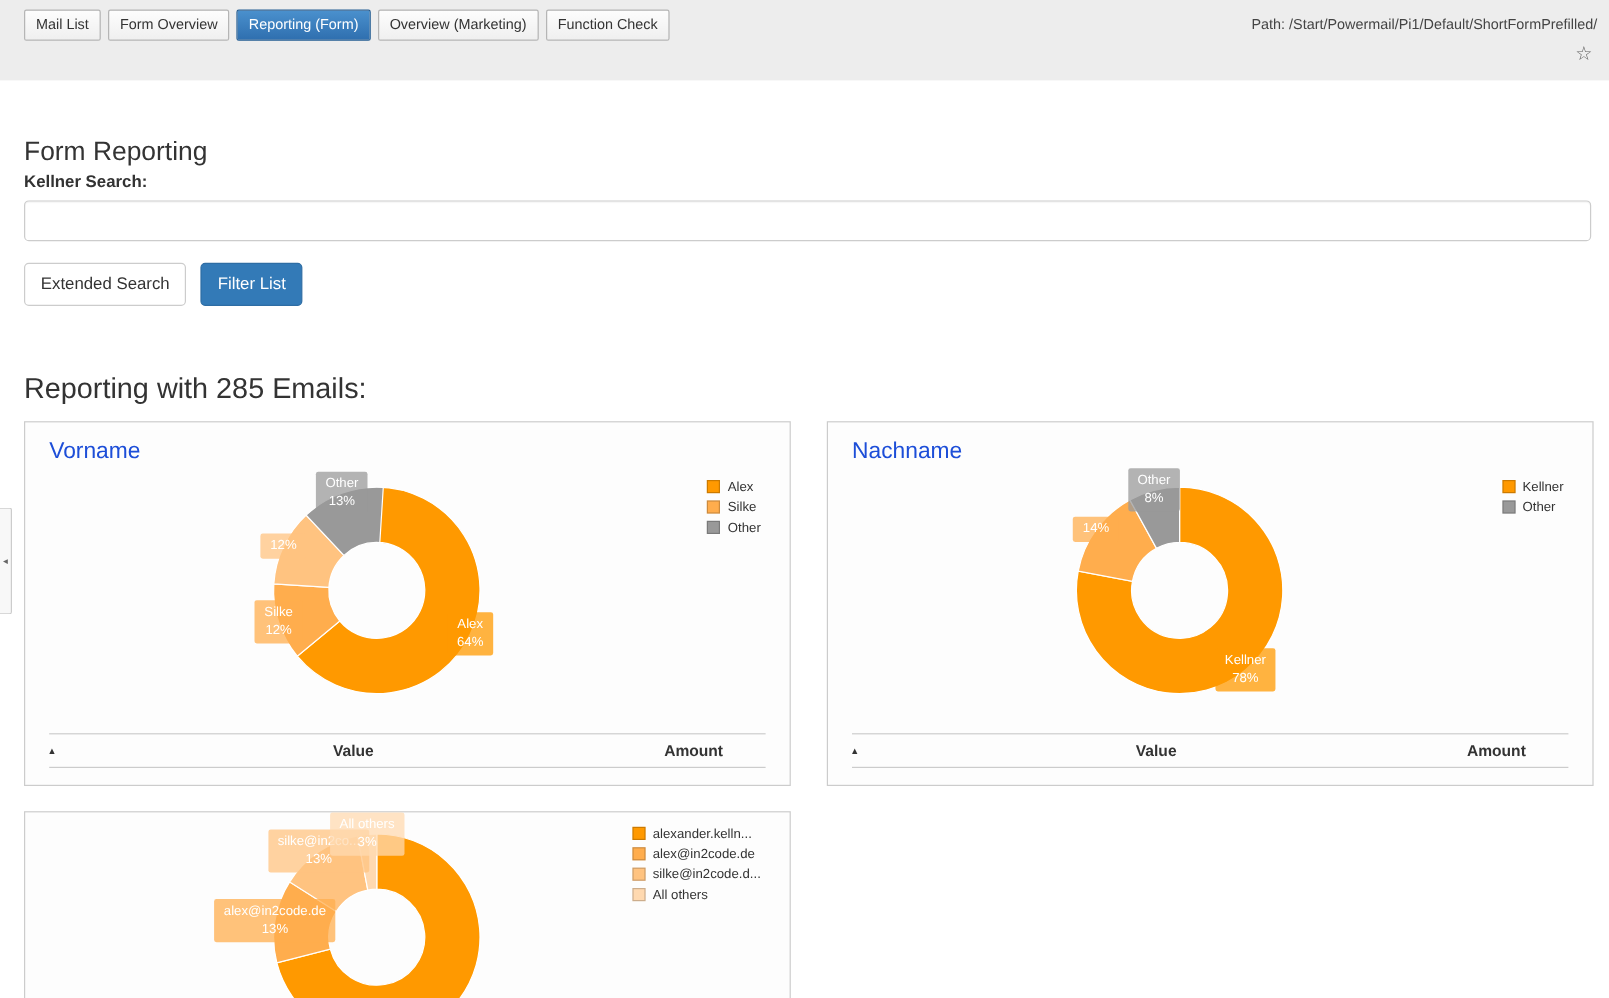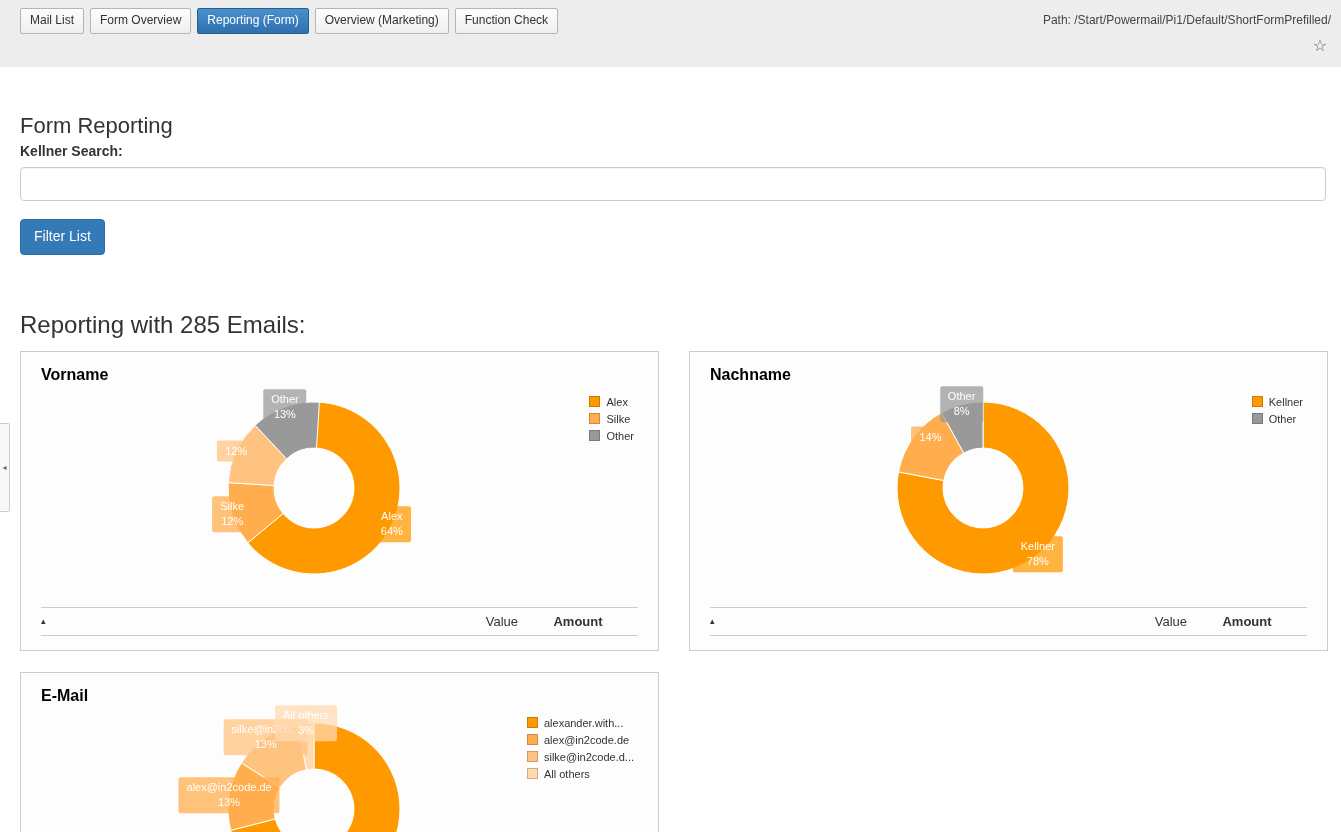--- a/index.html
+++ b/index.html
@@ -52,40 +52,40 @@
   .btn-primary { background: #337ab7; border: 1px solid #2e6da4; color: #ffffff; }
   .section-heading { margin-top: 56px; font-size: 24px; font-weight: 400; color: #333; }
 
   
   .charts-row { display: flex; gap: 30px; margin-top: 12px; }
   .charts-row.second { margin-top: 21px; }
   .panel {
     width: 639px; flex: none; background: #fdfdfd; border: 1px solid #cccccc;
     padding-bottom: 14px;
   }
-  .panel-title { font-size: 16px; font-weight: 700; color: #000000; padding: 14px 20px 0; }
+  .panel-title { font-size: 19px; font-weight: 400; color: #1d4ed8; padding: 14px 20px 0; }
   .chart-region { position: relative; height: 213px; }
   .donut-wrap { position: absolute; left: calc(46% - 88px); top: 16px; width: 176px; height: 176px; }
   .slice-label {
     position: absolute; transform: translate(-50%, -50%);
     color: #fff; font-size: 11px; line-height: 1.35; text-align: center;
     padding: 3px 8px; border-radius: 2px; white-space: nowrap;
   }
   .chart-legend { position: absolute; top: 12px; right: 24px; }
   .legend-item { display: flex; align-items: center; gap: 6px; margin-bottom: 5px; }
   .legend-swatch { width: 11px; height: 11px; flex: none; border: 1px solid rgba(0,0,0,0.2); }
   .legend-label { font-size: 11px; color: #333; }
 
   .panel-footer {
     margin: 10px 20px 0; height: 29px; display: flex; align-items: center;
     border-top: 1px solid #cccccc; border-bottom: 1px solid #cccccc;
     font-size: 13px; color: #333;
   }
   .sort-caret { width: 30px; font-size: 9px; color: #333; cursor: pointer; }
-  .col-value { flex: 1; text-align: right; font-weight: normal; cursor: pointer; }
+  .col-value { flex: 1; text-align: center; font-weight: bold; cursor: pointer; }
   .col-amount { width: 120px; text-align: center; font-weight: bold; cursor: pointer; }
 </style>
 </head>
 <body>
 
 <header class="docheader">
   <div class="docheader-buttons">
     <button class="doc-btn">Mail List</button>
     <button class="doc-btn">Form Overview</button>
     <button class="doc-btn active">Reporting (Form)</button>
@@ -100,20 +100,21 @@
   <span>◂</span>
 </div>
 
 <main class="content">
   <h1 class="page-title">Form Reporting</h1>
 
   <div class="search-label">Kellner Search:</div>
   <input class="search-input" type="text" value="" style="">
 
   <div class="action-row">
+    <button class="btn btn-default">Extended Search</button>
     <button class="btn btn-primary">Filter List</button>
   </div>
 
   <h2 class="section-heading">Reporting with 285 Emails:</h2>
 
   <div class="charts-row">
 
     <section class="panel">
       <h3 class="panel-title">Vorname</h3>
       <div class="chart-region">
@@ -159,21 +160,21 @@
     <section class="panel">
       <h3 class="panel-title">Nachname</h3>
       <div class="chart-region">
         <div class="donut-wrap"><svg viewBox="0 0 176 176" width="176" height="176">
               <path d="M 88.00 2.00 A 86 86 0 1 1 3.52 71.89 L 48.71 80.50 A 40 40 0 1 0 88.00 48.00 Z" fill="#ff9900" stroke="#ffffff" stroke-width="1"></path>
               <path d="M 3.52 71.89 A 86 86 0 0 1 46.57 12.64 L 68.73 52.95 A 40 40 0 0 0 48.71 80.50 Z" fill="#ffad4d" stroke="#ffffff" stroke-width="1"></path>
               <path d="M 46.57 12.64 A 86 86 0 0 1 88.00 2.00 L 88.00 48.00 A 40 40 0 0 0 68.73 52.95 Z" fill="#999999" stroke="#ffffff" stroke-width="1"></path>
             </svg><div class="slice-label" style="left: 142.8px; top: 154.3px; background: rgba(255, 153, 0, 0.75);">
               <div>Kellner</div>
               <div>78%</div>
-            </div><div class="slice-label" style="left: 18.4px; top: 37.5px; background: rgba(255, 173, 77, 0.75); margin-left: 17px;">
+            </div><div class="slice-label" style="left: 18.4px; top: 37.5px; background: rgba(255, 173, 77, 0.75);">
               <div>14%</div>
             </div><div class="slice-label" style="left: 66.6px; top: 4.7px; background: rgba(153, 153, 153, 0.75);">
               <div>Other</div>
               <div>8%</div>
             </div></div>
         <div class="chart-legend">
             <div class="legend-item">
               <span class="legend-swatch" style="background: rgb(255, 153, 0);"></span>
               <span class="legend-label">Kellner</span>
             </div>
@@ -188,41 +189,40 @@
         <span class="col-value">Value</span>
         <span class="col-amount">Amount</span>
       </div>
     </section>
 
   </div>
 
   <div class="charts-row second">
 
     <section class="panel">
-      <h3 class="panel-title">E-Mail</h3>
       <div class="chart-region">
         <div class="donut-wrap"><svg viewBox="0 0 176 176" width="176" height="176">
               <path d="M 88.00 2.00 A 86 86 0 1 1 4.70 109.39 L 49.26 97.95 A 40 40 0 1 0 88.00 48.00 Z" fill="#ff9900" stroke="#ffffff" stroke-width="1"></path>
               <path d="M 4.70 109.39 A 86 86 0 0 1 15.39 41.92 L 54.23 66.57 A 40 40 0 0 0 49.26 97.95 Z" fill="#ffad4d" stroke="#ffffff" stroke-width="1"></path>
               <path d="M 15.39 41.92 A 86 86 0 0 1 71.89 3.52 L 80.50 48.71 A 40 40 0 0 0 54.23 66.57 Z" fill="#ffc380" stroke="#ffffff" stroke-width="1"></path>
               <path d="M 71.89 3.52 A 86 86 0 0 1 88.00 2.00 L 88.00 48.00 A 40 40 0 0 0 80.50 48.71 Z" fill="#ffd9b0" stroke="#ffffff" stroke-width="1"></path>
             </svg><div class="slice-label" style="left: 3.1px; top: 74.5px; background: rgba(255, 173, 77, 0.75);">
               <div>alex@in2code.de</div>
               <div>13%</div>
             </div><div class="slice-label" style="left: 39.7px; top: 16.9px; background: rgba(255, 195, 128, 0.75);">
               <div>silke@in2co...</div>
               <div>13%</div>
             </div><div class="slice-label" style="left: 79.9px; top: 2.4px; background: rgba(255, 217, 176, 0.75);">
               <div>All others</div>
               <div>3%</div>
             </div></div>
         <div class="chart-legend">
             <div class="legend-item">
               <span class="legend-swatch" style="background: rgb(255, 153, 0);"></span>
-              <span class="legend-label">alexander.with...</span>
+              <span class="legend-label">alexander.kelln...</span>
             </div>
             <div class="legend-item">
               <span class="legend-swatch" style="background: rgb(255, 173, 77);"></span>
               <span class="legend-label">alex@in2code.de</span>
             </div>
             <div class="legend-item">
               <span class="legend-swatch" style="background: rgb(255, 195, 128);"></span>
               <span class="legend-label">silke@in2code.d...</span>
             </div>
             <div class="legend-item">

